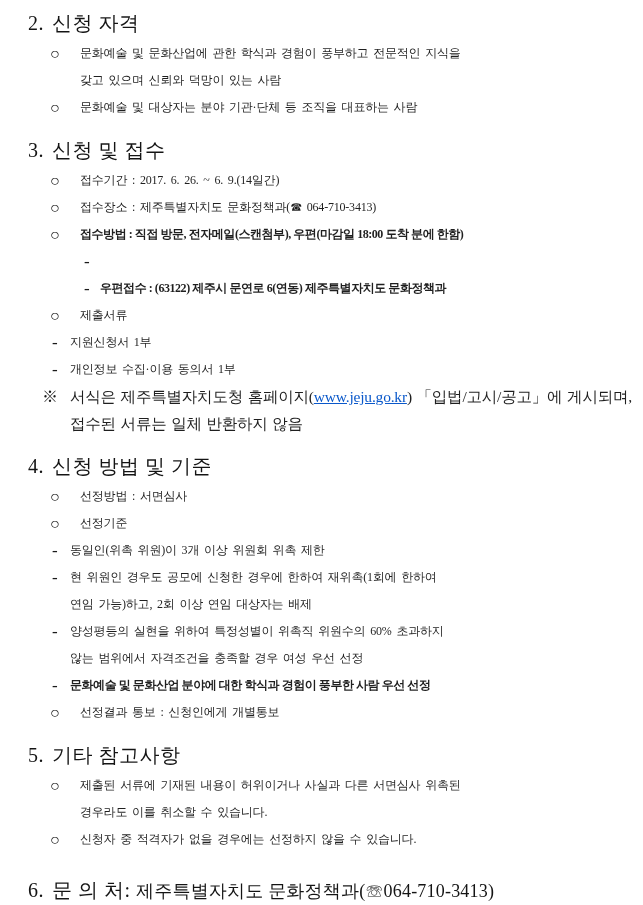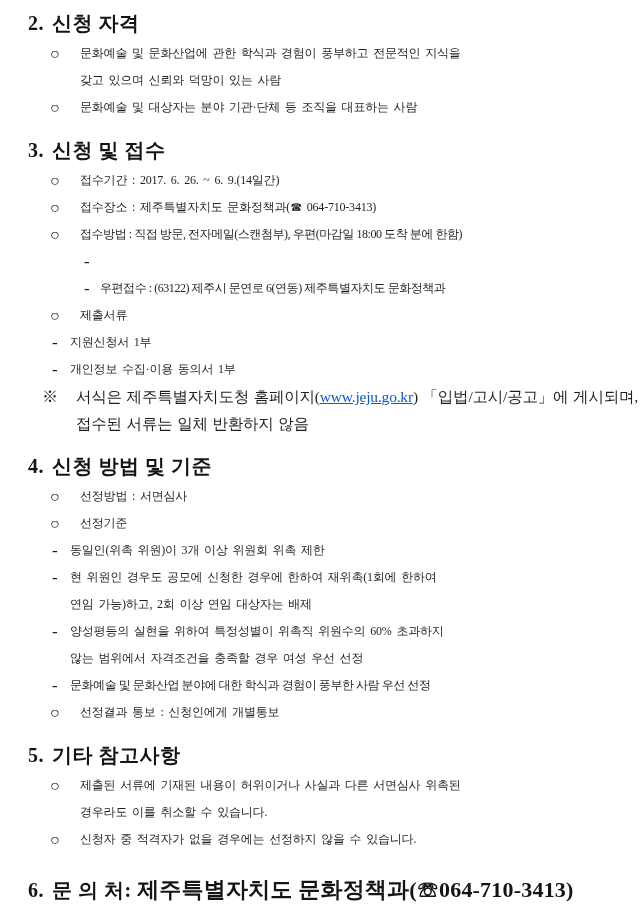--- a/index.html
+++ b/index.html
@@ -18,24 +18,23 @@
     padding: 8px 6px 0 0;
   }
   
   .sec-head {
     padding-left: 28px;
     font-size: 20px;
     line-height: 30px;
     white-space: nowrap;
     color: #141414;
     letter-spacing: 0.5px;
-    font-weight: bold;
   }
   .sec-head .num { display: inline-block; margin-right: 8px; }
-  .sec-head .tail { font-size: 22px; letter-spacing: 0.2px; }
+  .sec-head .tail { font-size: 18px; letter-spacing: 0.2px; }
   .sec { margin-top: 14px; }
   .sec:first-child { margin-top: 0; }
   .sec-body { margin-top: 2px; }
 
   
   .row { display: flex; align-items: flex-start; }
   .marker {
     flex: 0 0 auto;
     text-align: left;
     font-size: 15px;
@@ -52,22 +51,22 @@
   }
   
   .lvl-circle { padding-left: 50px; }
   .lvl-circle > .marker { width: 30px; font-size: 16px; }
   .lvl-dash-deep { padding-left: 84px; }
   .lvl-dash-deep > .marker { width: 16px; font-size: 17px; }
   .lvl-dash { padding-left: 52px; }
   .lvl-dash > .marker { width: 18px; font-size: 17px; }
   .lvl-note { padding-left: 42px; }
   .lvl-note > .marker { width: 28px; font-size: 16px; }
-  .lvl-note .line { font-size: 15.5px; word-spacing: 1px; margin-left: 6px; }
-  .compact .line { letter-spacing: -0.45px; word-spacing: 0px; }
+  .lvl-note .line { font-size: 15.5px; word-spacing: 1px; }
+  .compact .line { letter-spacing: -0.45px; word-spacing: 0px; font-weight: bold; }
 
   a.doc-link {
     color: #0a58ca;
     text-decoration: underline;
     cursor: pointer;
   }
   .contact-line { margin-top: 22px; }
 </style>
 </head>
 <body>

